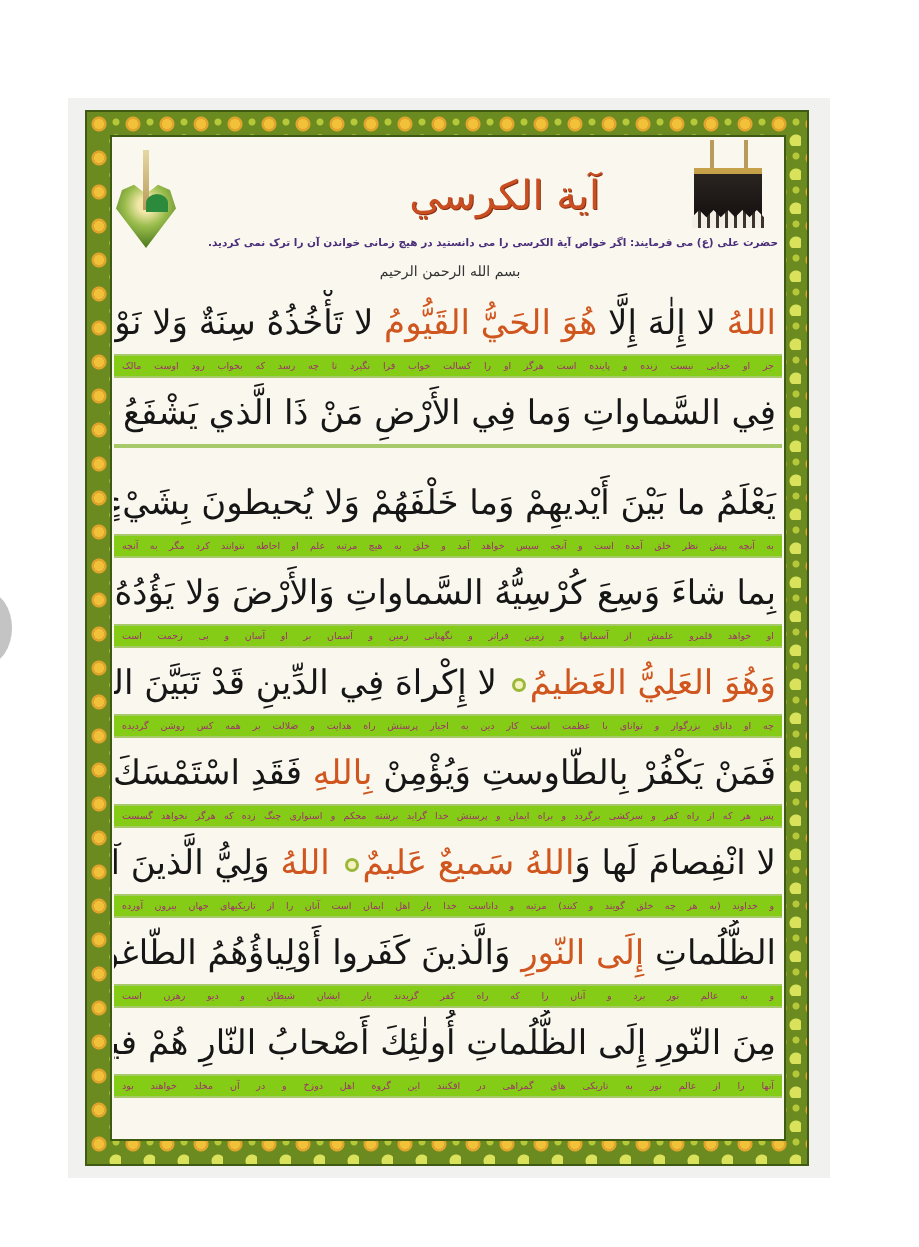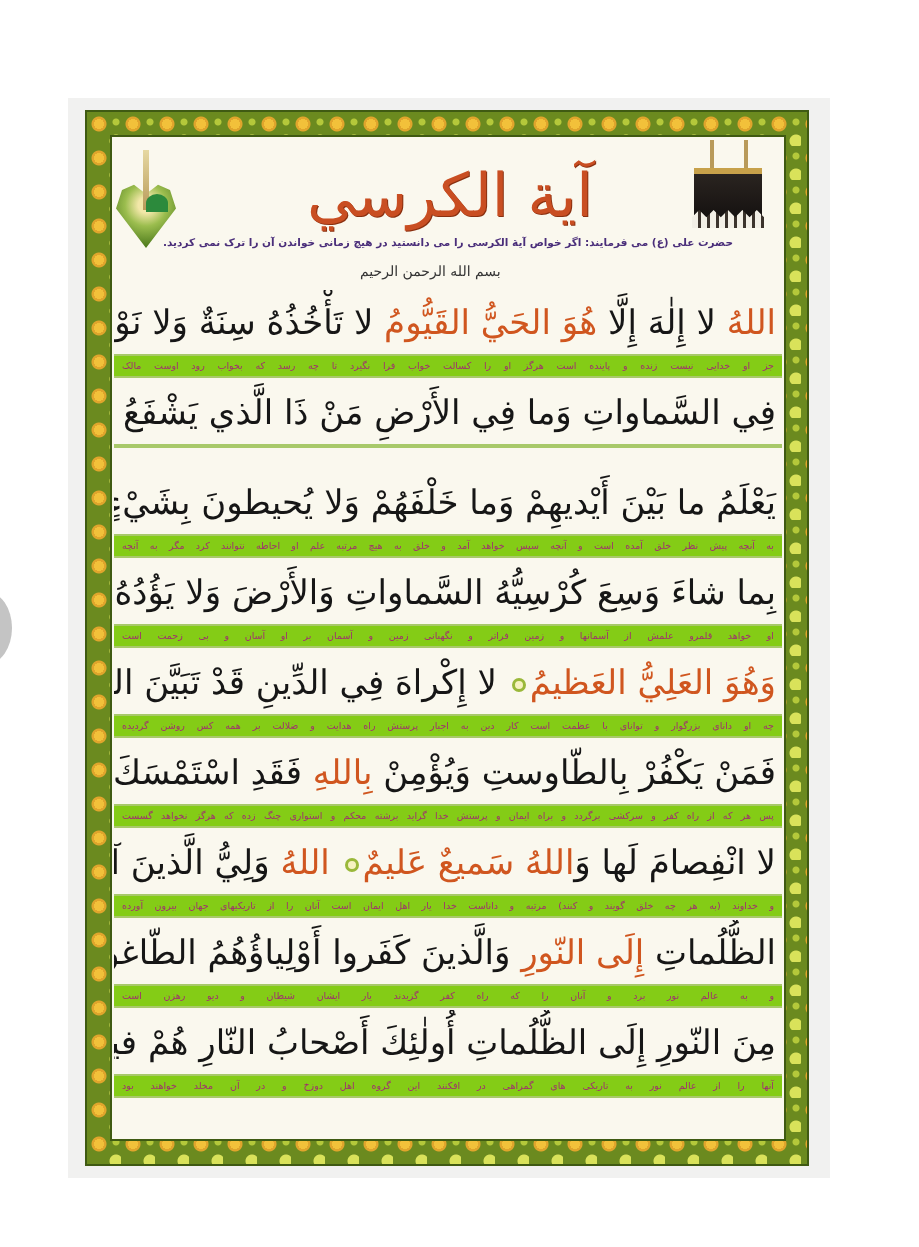--- a/index.html
+++ b/index.html
@@ -60,35 +60,35 @@
     position: absolute; left: 27px; top: 0; width: 6px; height: 60px;
     background: linear-gradient(#e6d8a2, #b89a5a);
   }
   .mosque .dome {
     position: absolute; left: 30px; top: 44px; width: 22px; height: 18px;
     border-radius: 50% 50% 0 0; background: #2c8a3c;
   }
 
   .title {
     position: absolute; left: 300px; top: 160px; width: 300px; height: 70px;
-    text-align: center; direction: rtl;
-    font-family: "DejaVu Serif", serif; font-size: 60px; line-height: 70px;
+    text-align: right; direction: rtl;
+    font-family: "DejaVu Serif", serif; font-size: 40px; line-height: 70px;
     color: #c94e22; text-shadow: 1px 1px 0 #8a3010;
   }
 
   .hadith {
     position: absolute; left: 118px; top: 236px; width: 660px; height: 18px;
-    direction: rtl; text-align: center;
+    direction: rtl; 
     font-family: "DejaVu Sans", sans-serif; font-size: 10.5px; font-weight: bold;
     color: #4a2e7a; white-space: nowrap; overflow: hidden;
   }
 
   .basmala {
     position: absolute; left: 360px; top: 258px; width: 180px; height: 26px;
-    direction: rtl; text-align: left;
+    direction: rtl; text-align: center;
     font-family: "DejaVu Serif", serif; font-size: 14px; line-height: 26px;
     color: #333;
   }
 
   .verses { position: absolute; left: 114px; top: 290px; width: 668px; }
 
   .verse-block { position: relative; height: 90px; }
 
   .arabic {
     height: 64px; line-height: 64px; direction: rtl; text-align: justify;

